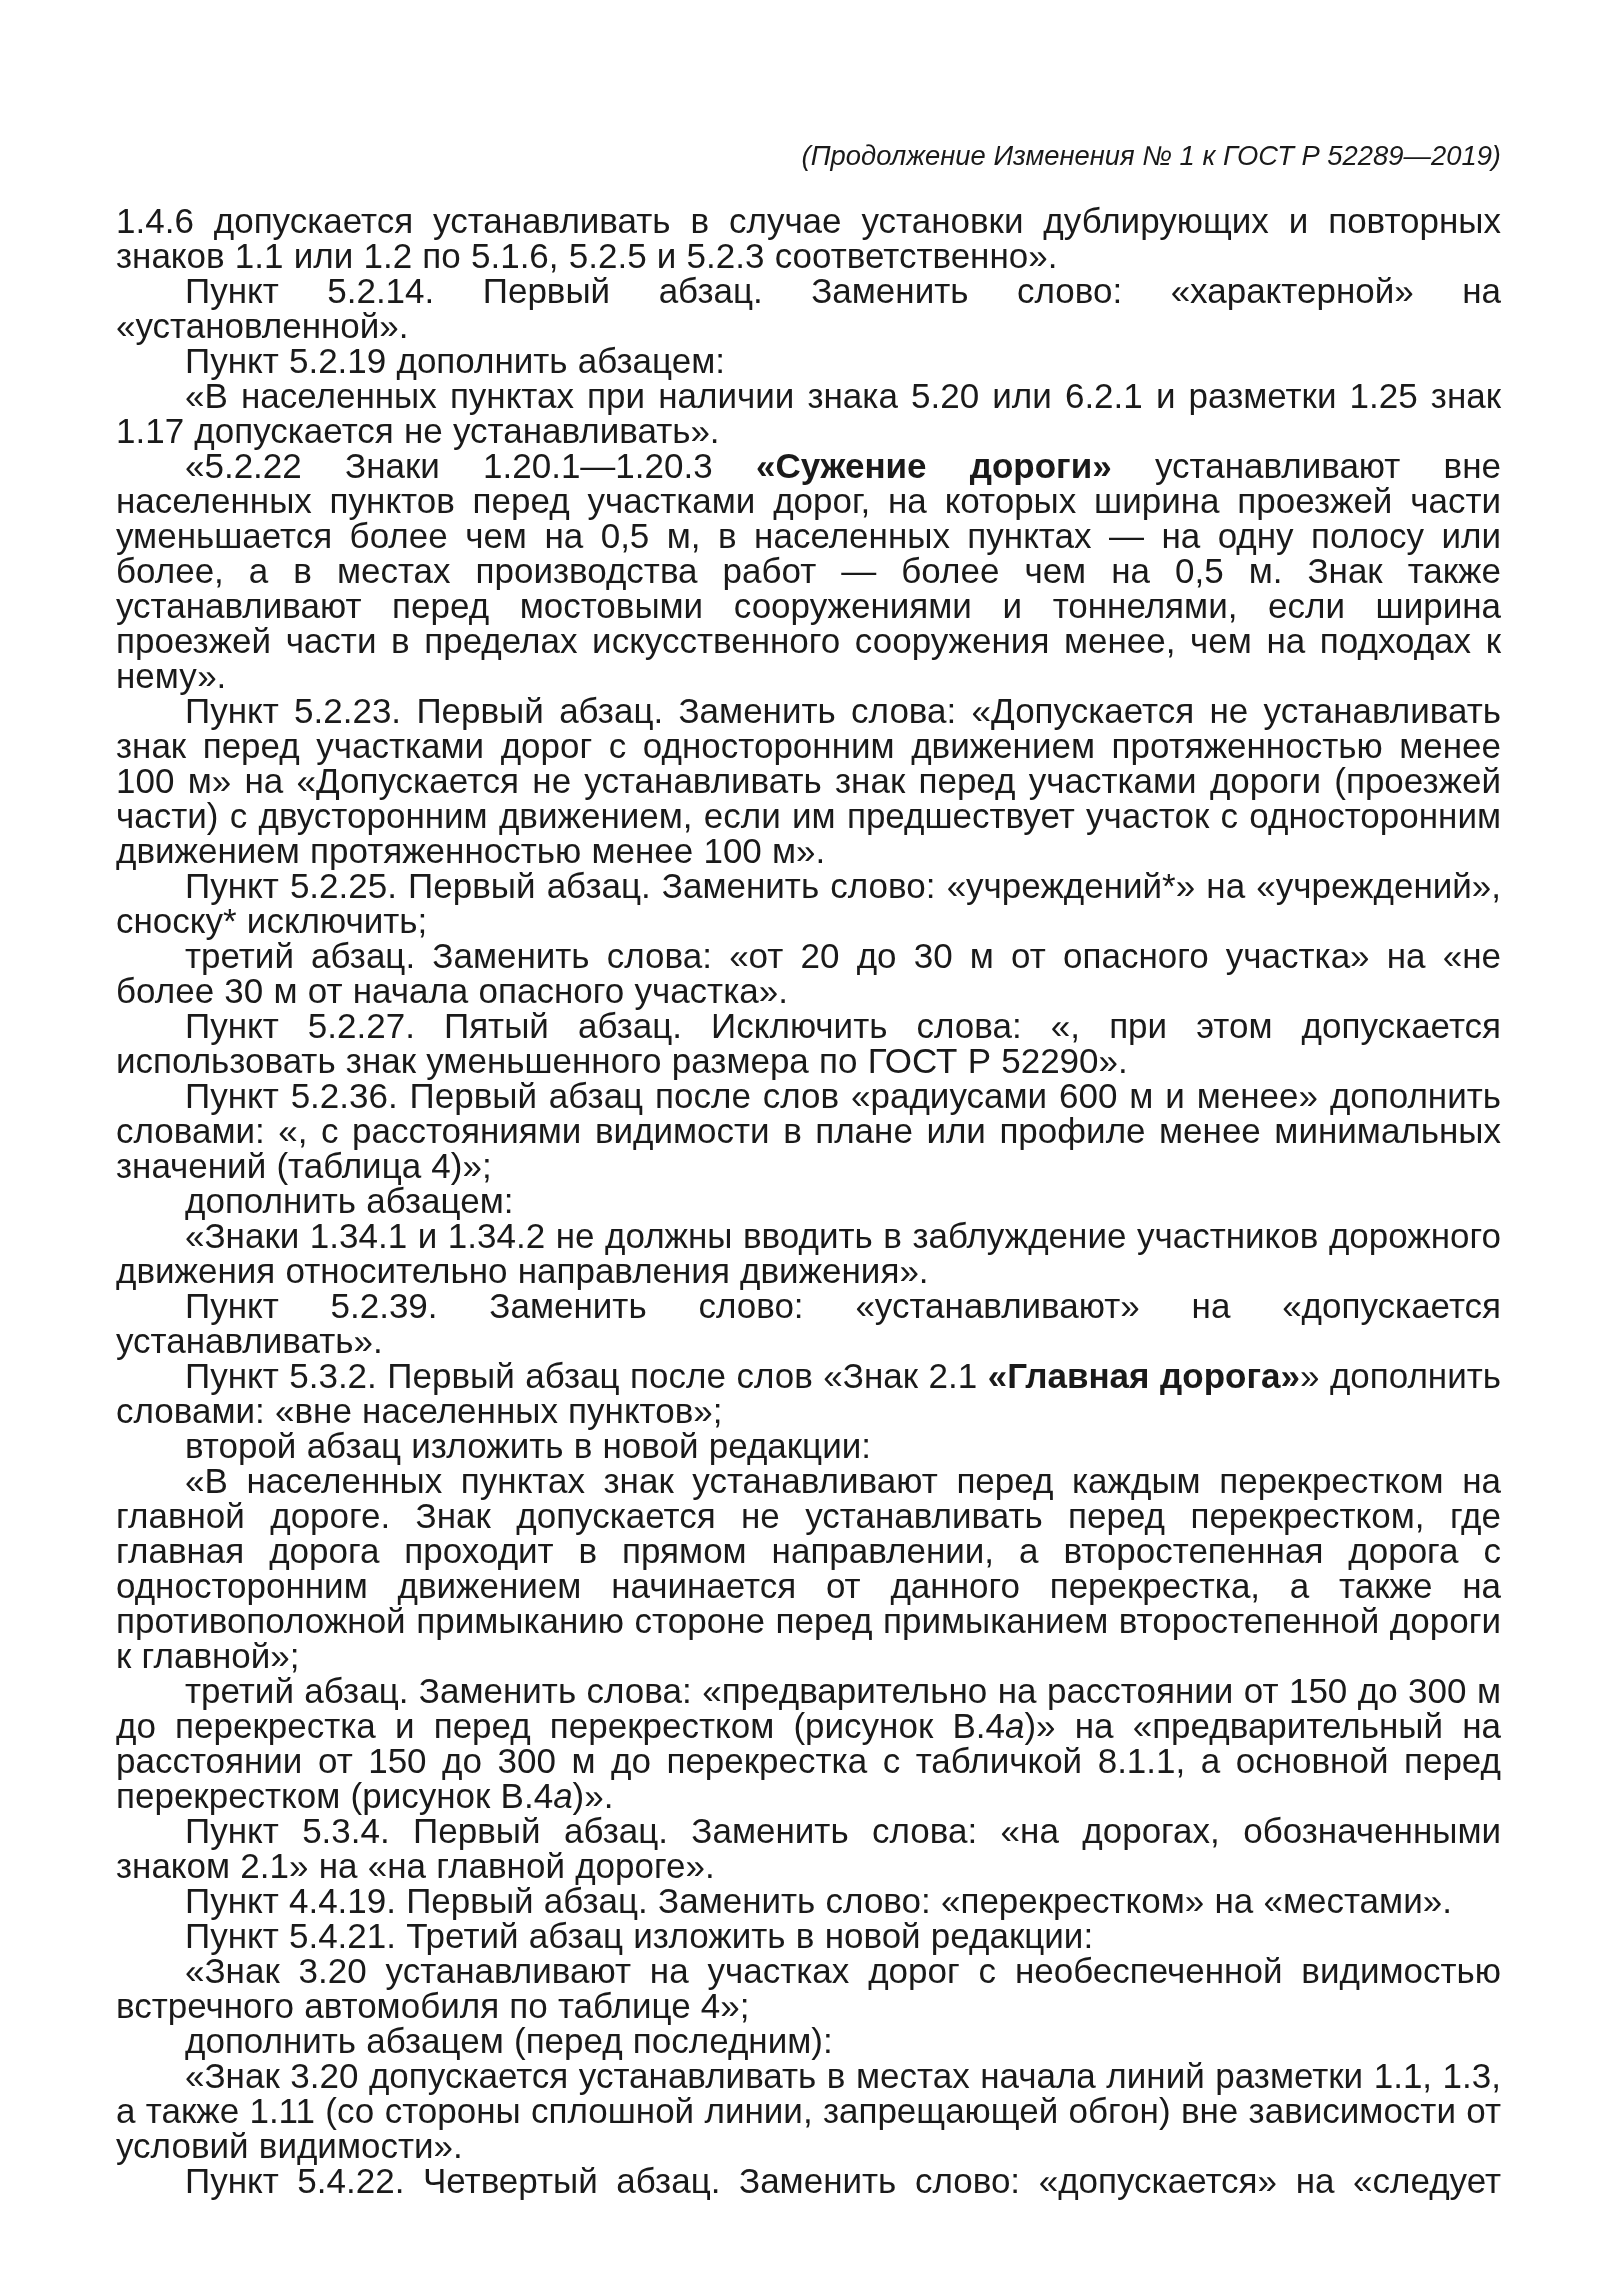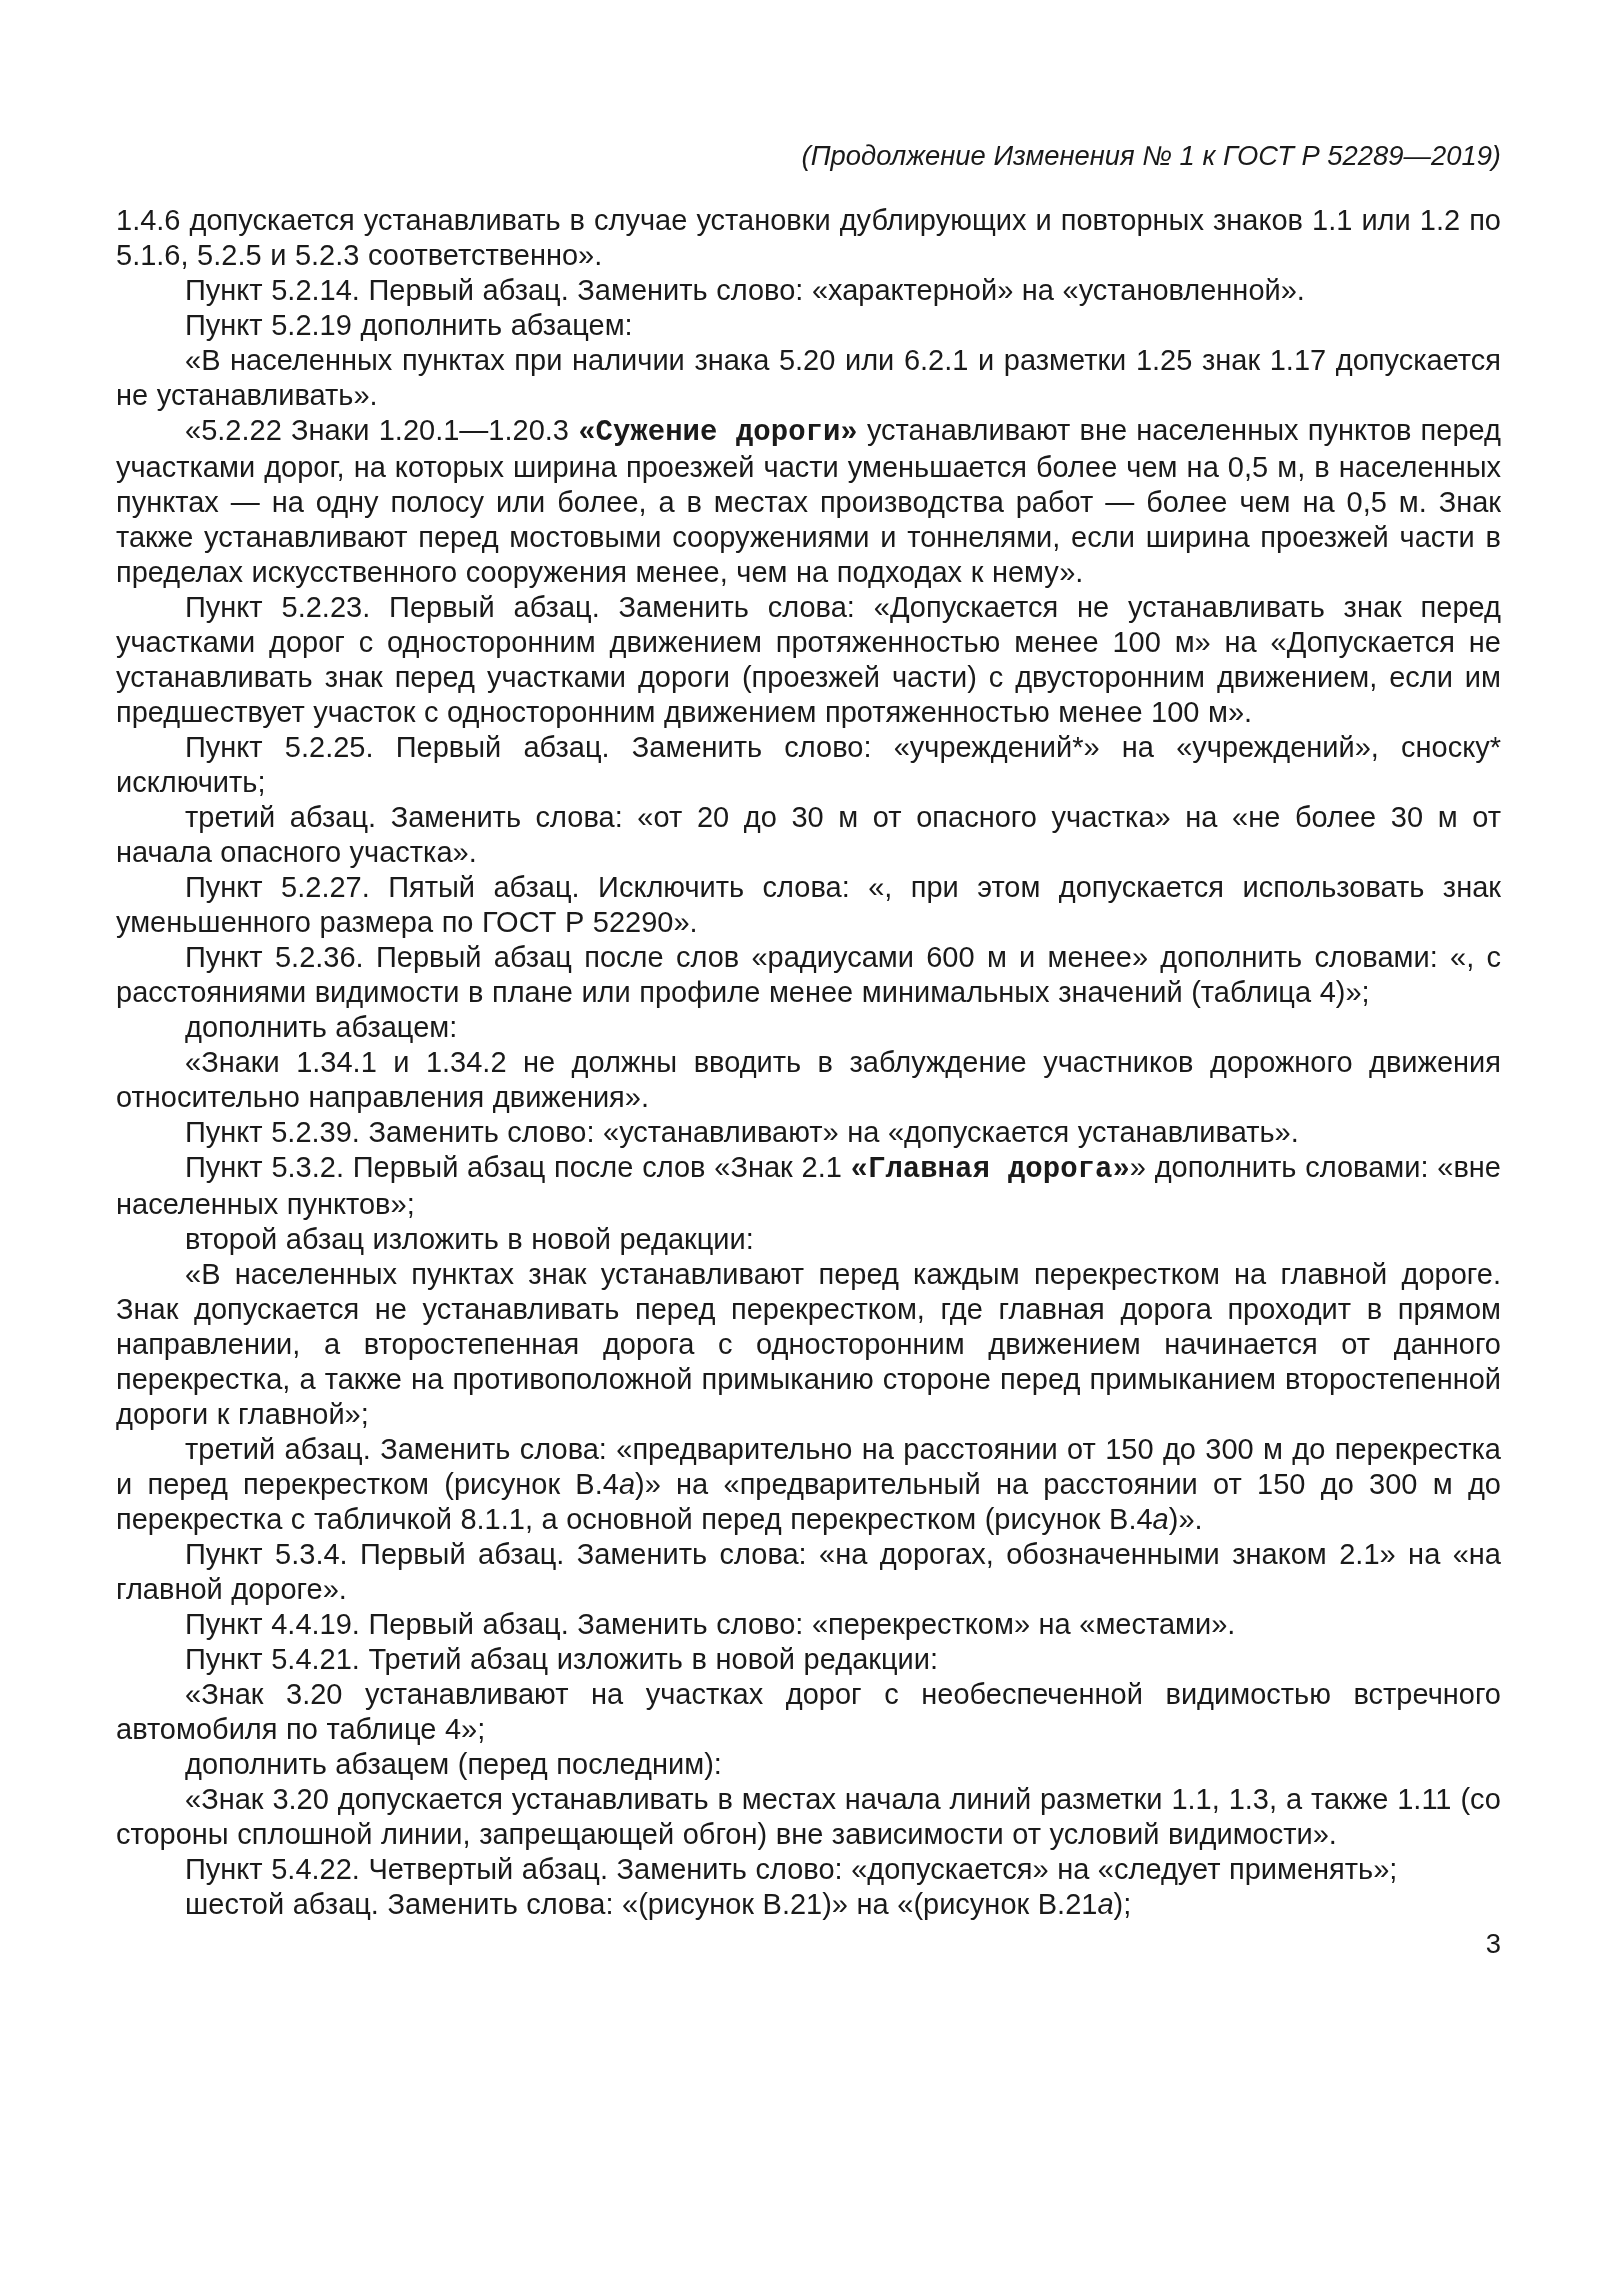--- a/index.html
+++ b/index.html
@@ -21,30 +21,30 @@
   .running-header {
     text-align: right;
     font-style: italic;
     font-size: 27.4px;
     line-height: 33px;
     margin-bottom: 31px;
   }
   .doc-body p.para {
     margin: 0;
     text-align: justify;
-    font-size: 29px;
+    font-size: 35px;
     line-height: 35px;
     hyphens: auto;
     -webkit-hyphens: auto;
     word-spacing: 0.5px;
   }
   .doc-body p.para.indent {
     text-indent: 69px;
   }
-  .bold { font-weight: bold; font-family: Liberation Mono, monospace; }
+  .bold { font-weight: bold; }
   .italic { font-style: italic; }
   .page-footer {
     text-align: right;
     font-size: 27.4px;
     line-height: 35px;
     margin-top: 3.9px;
   }
 </style>
 </head>
 <body>

